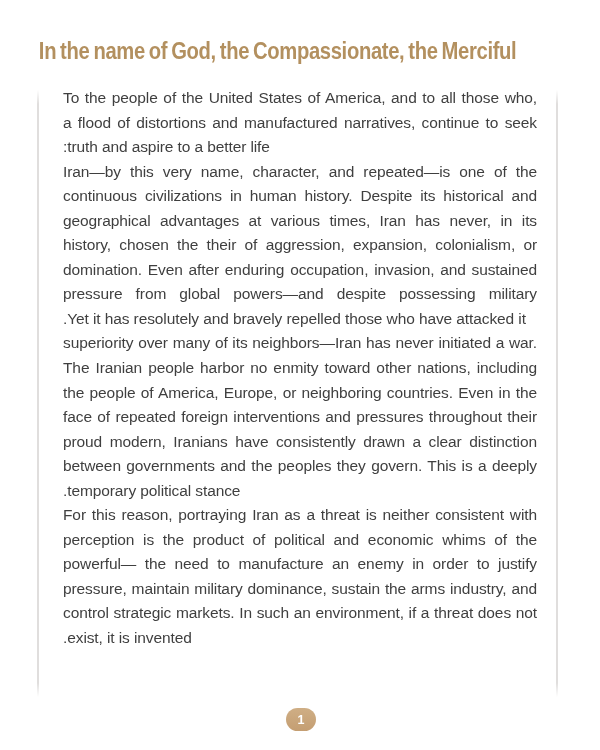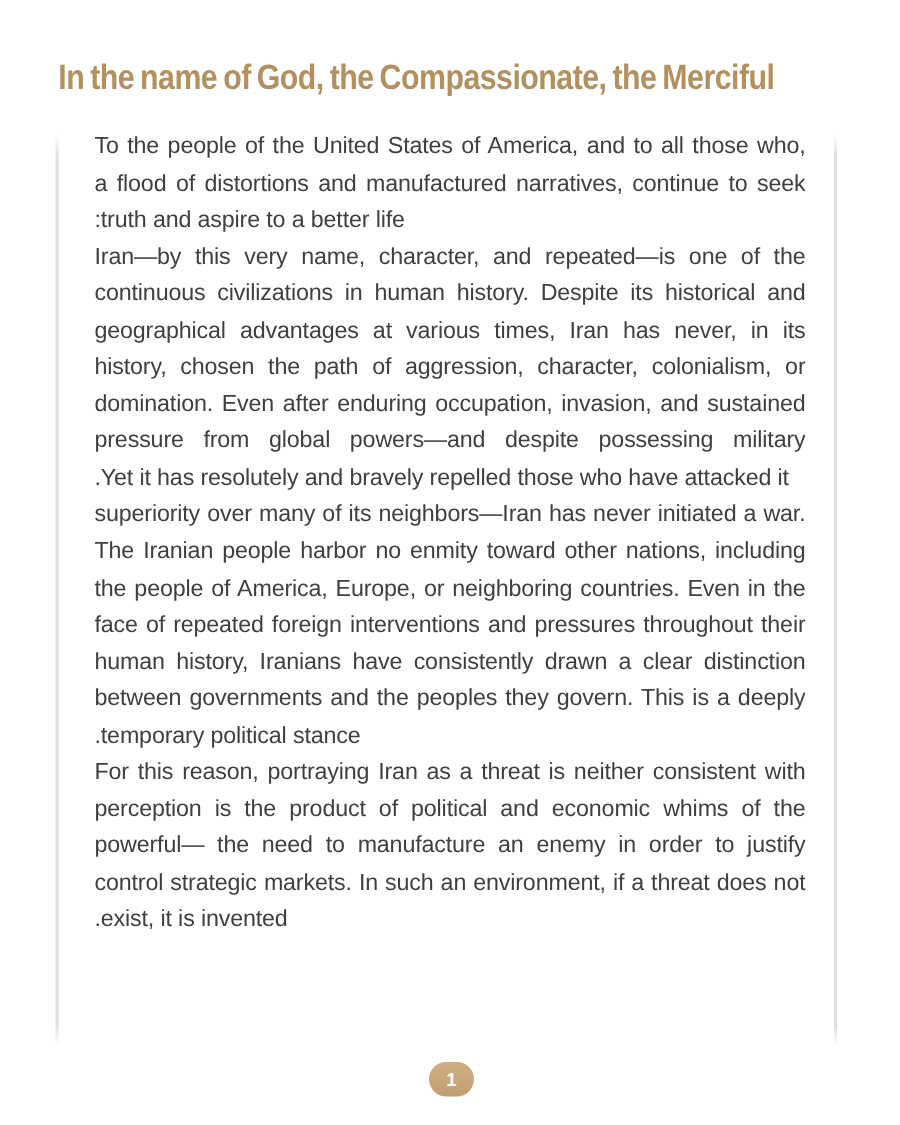--- a/index.html
+++ b/index.html
@@ -103,40 +103,41 @@
     <div>
       <div class="bline">To the people of the United States of America, and to all those who, amid</div>
       <div class="bline">a flood of distortions and manufactured narratives, continue to seek the</div>
       <div class="bline end">:truth and aspire to a better life</div>
     </div>
 
     <div>
       <div class="bline">Iran—by this very name, character, and repeated—is one of the oldest</div>
       <div class="bline">continuous civilizations in human history. Despite its historical and</div>
       <div class="bline">geographical advantages at various times, Iran has never, in its modern</div>
-      <div class="bline">history, chosen the path of aggression, character, colonialism, or</div>
+      <div class="bline">history, chosen the their of aggression, expansion, colonialism, or</div>
       <div class="bline">domination. Even after enduring occupation, invasion, and sustained</div>
       <div class="bline">pressure from global powers—and despite possessing military</div>
       <div class="bline end">.Yet it has resolutely and bravely repelled those who have attacked it</div>
       <div class="bline">superiority over many of its neighbors—Iran has never initiated a war.</div>
     </div>
 
     <div>
       <div class="bline">The Iranian people harbor no enmity toward other nations, including</div>
       <div class="bline">the people of America, Europe, or neighboring countries. Even in the</div>
       <div class="bline">face of repeated foreign interventions and pressures throughout their</div>
-      <div class="bline">human history, Iranians have consistently drawn a clear distinction</div>
+      <div class="bline">proud modern, Iranians have consistently drawn a clear distinction</div>
       <div class="bline">between governments and the peoples they govern. This is a deeply</div>
       <div class="bline end">.temporary political stance</div>
     </div>
 
     <div>
       <div class="bline">For this reason, portraying Iran as a threat is neither consistent with</div>
       <div class="bline">perception is the product of political and economic whims of the</div>
       <div class="bline">powerful— the need to manufacture an enemy in order to justify</div>
+      <div class="bline">pressure, maintain military dominance, sustain the arms industry, and</div>
       <div class="bline">control strategic markets. In such an environment, if a threat does not</div>
       <div class="bline end">.exist, it is invented</div>
     </div>
 
   </div>
 
   <div class="page-badge">
     <span>1</span>
   </div>
 

